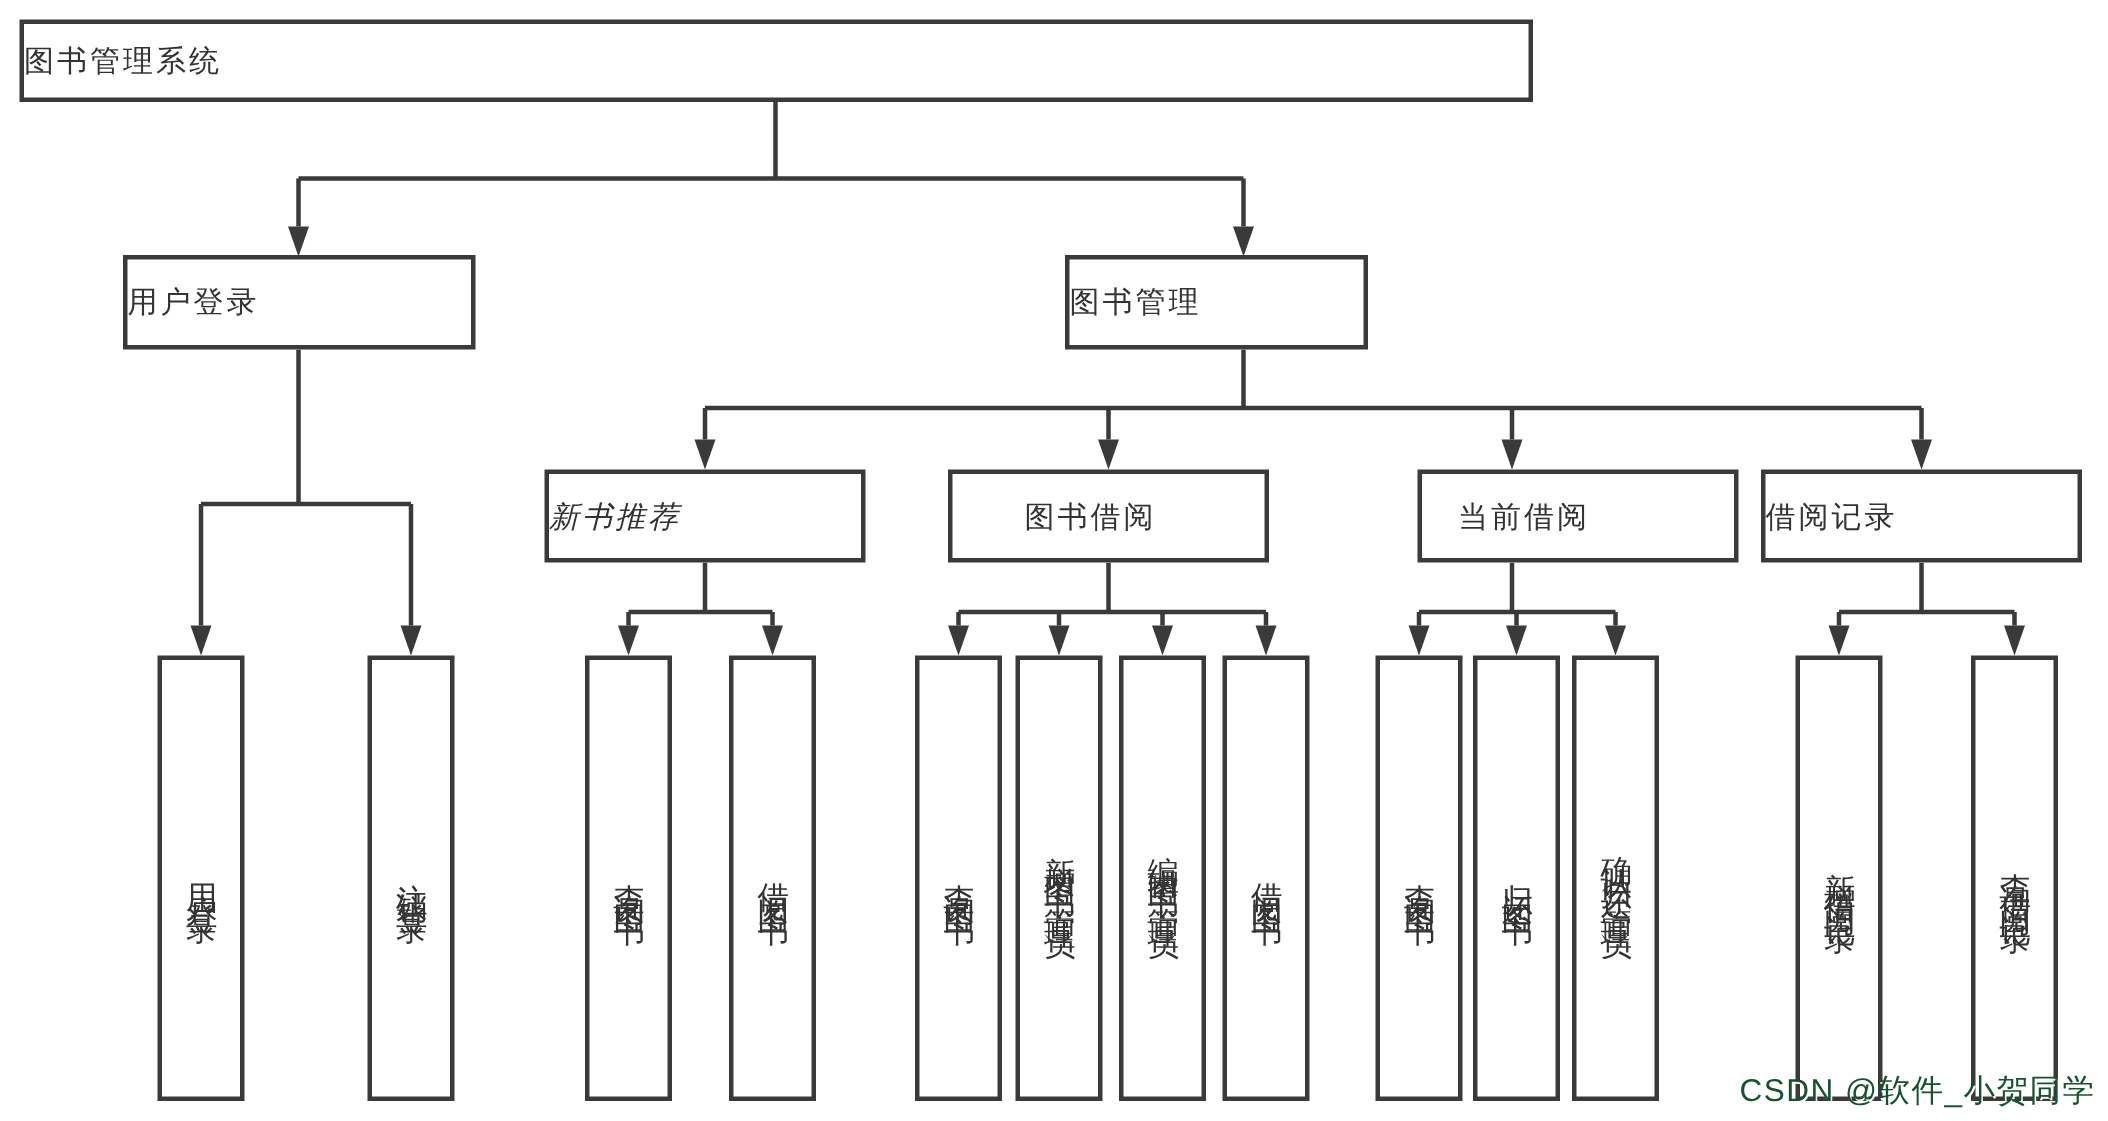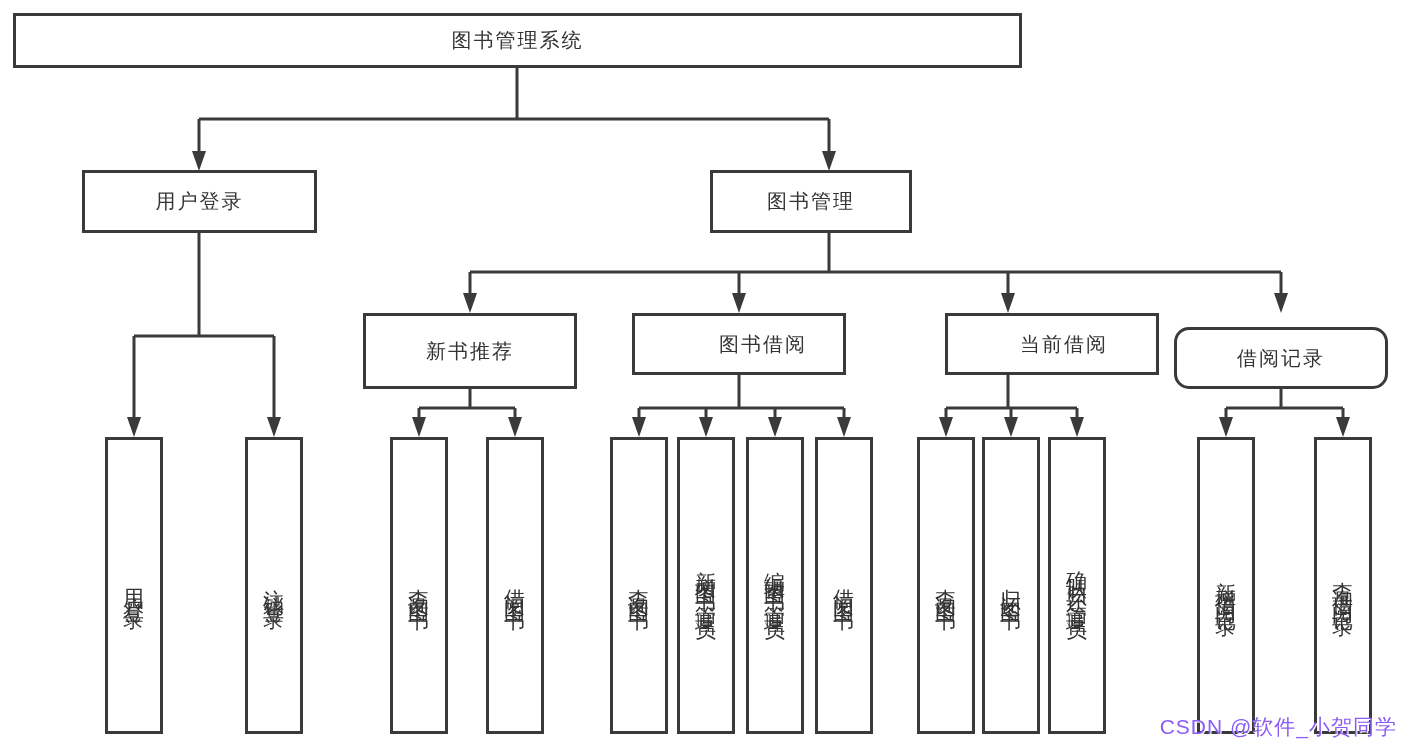--- a/index.html
+++ b/index.html
@@ -4,55 +4,55 @@
 <style>
   html, body { margin:0; padding:0; background:#ffffff; }
   .canvas {
     position:relative; width:1405px; height:747px; background:#ffffff;
     font-family:"Liberation Sans","DejaVu Sans",sans-serif; color:#333333;
     overflow:hidden;
   }
   .connectors { position:absolute; left:0; top:0; width:1405px; height:747px; }
   .node {
     position:absolute; box-sizing:border-box; background:#ffffff;
-    border:3px solid #3a3a3a; display:flex; align-items:center; justify-content:center;
+    border:3px solid #3a3a3a; display:flex; align-items:center; justify-content:flex-start;
     font-size:20px; letter-spacing:2px; white-space:nowrap; z-index:2;
   }
   .leaf {
     position:absolute; box-sizing:border-box; background:#ffffff;
     border:3px solid #3a3a3a; top:437px; width:58px; height:297px;
     display:flex; align-items:center; justify-content:center; z-index:2;
   }
   .leaf span {
     writing-mode:vertical-rl; text-orientation:mixed;
     font-size:21px; line-height:1; letter-spacing:7px; white-space:nowrap;
   }
   .root-node   { left:13px;  top:13px;  width:1009px; height:55px; }
   .n-userlogin { left:82px;  top:170px; width:235px;  height:63px; }
   .n-bookmgmt  { left:710px; top:170px; width:202px;  height:63px; }
-  .n-newbook   { left:363px; top:313px; width:214px;  height:76px; }
+  .n-newbook   { left:363px; top:313px; width:214px;  height:62px;font-style:italic; }
   .n-borrow    { left:632px; top:313px; width:214px;  height:62px;padding-left:48px; }
   .n-current   { left:945px; top:313px; width:214px;  height:62px;padding-left:24px; }
-  .n-records   { left:1174px;top:327px; width:214px;  height:62px;border-radius:15px; }
+  .n-records   { left:1174px;top:313px; width:214px;  height:62px; }
   .lf-1  { left:105px;  }
   .lf-2  { left:245px;  }
   .lf-3  { left:390px;  }
   .lf-4  { left:486px;  }
   .lf-5  { left:610px;  }
   .lf-6  { left:677px;  }
   .lf-7  { left:746px;  }
   .lf-8  { left:815px;  }
   .lf-9  { left:917px;  }
   .lf-10 { left:982px;  }
   .lf-11 { left:1048px; }
   .lf-12 { left:1197px; }
   .lf-13 { left:1314px; }
   .watermark {
     position:absolute; right:8px; bottom:6px; z-index:5;
-    font-size:21px; letter-spacing:1px; color:#8b5cf6;
+    font-size:21px; letter-spacing:1px; color:#14532d;
     text-shadow:1px 1px 0 #ffffff; white-space:nowrap;
   }
 </style>
 </head>
 <body>
 
 <div class="canvas">
 
   <svg class="connectors" viewBox="0 0 1405 747" xmlns="http://www.w3.org/2000/svg">
     <path fill="none" stroke="#3a3a3a" stroke-width="3" d="M517 68 V119 M199 119 H829 M199 119 V151 M829 119 V151

